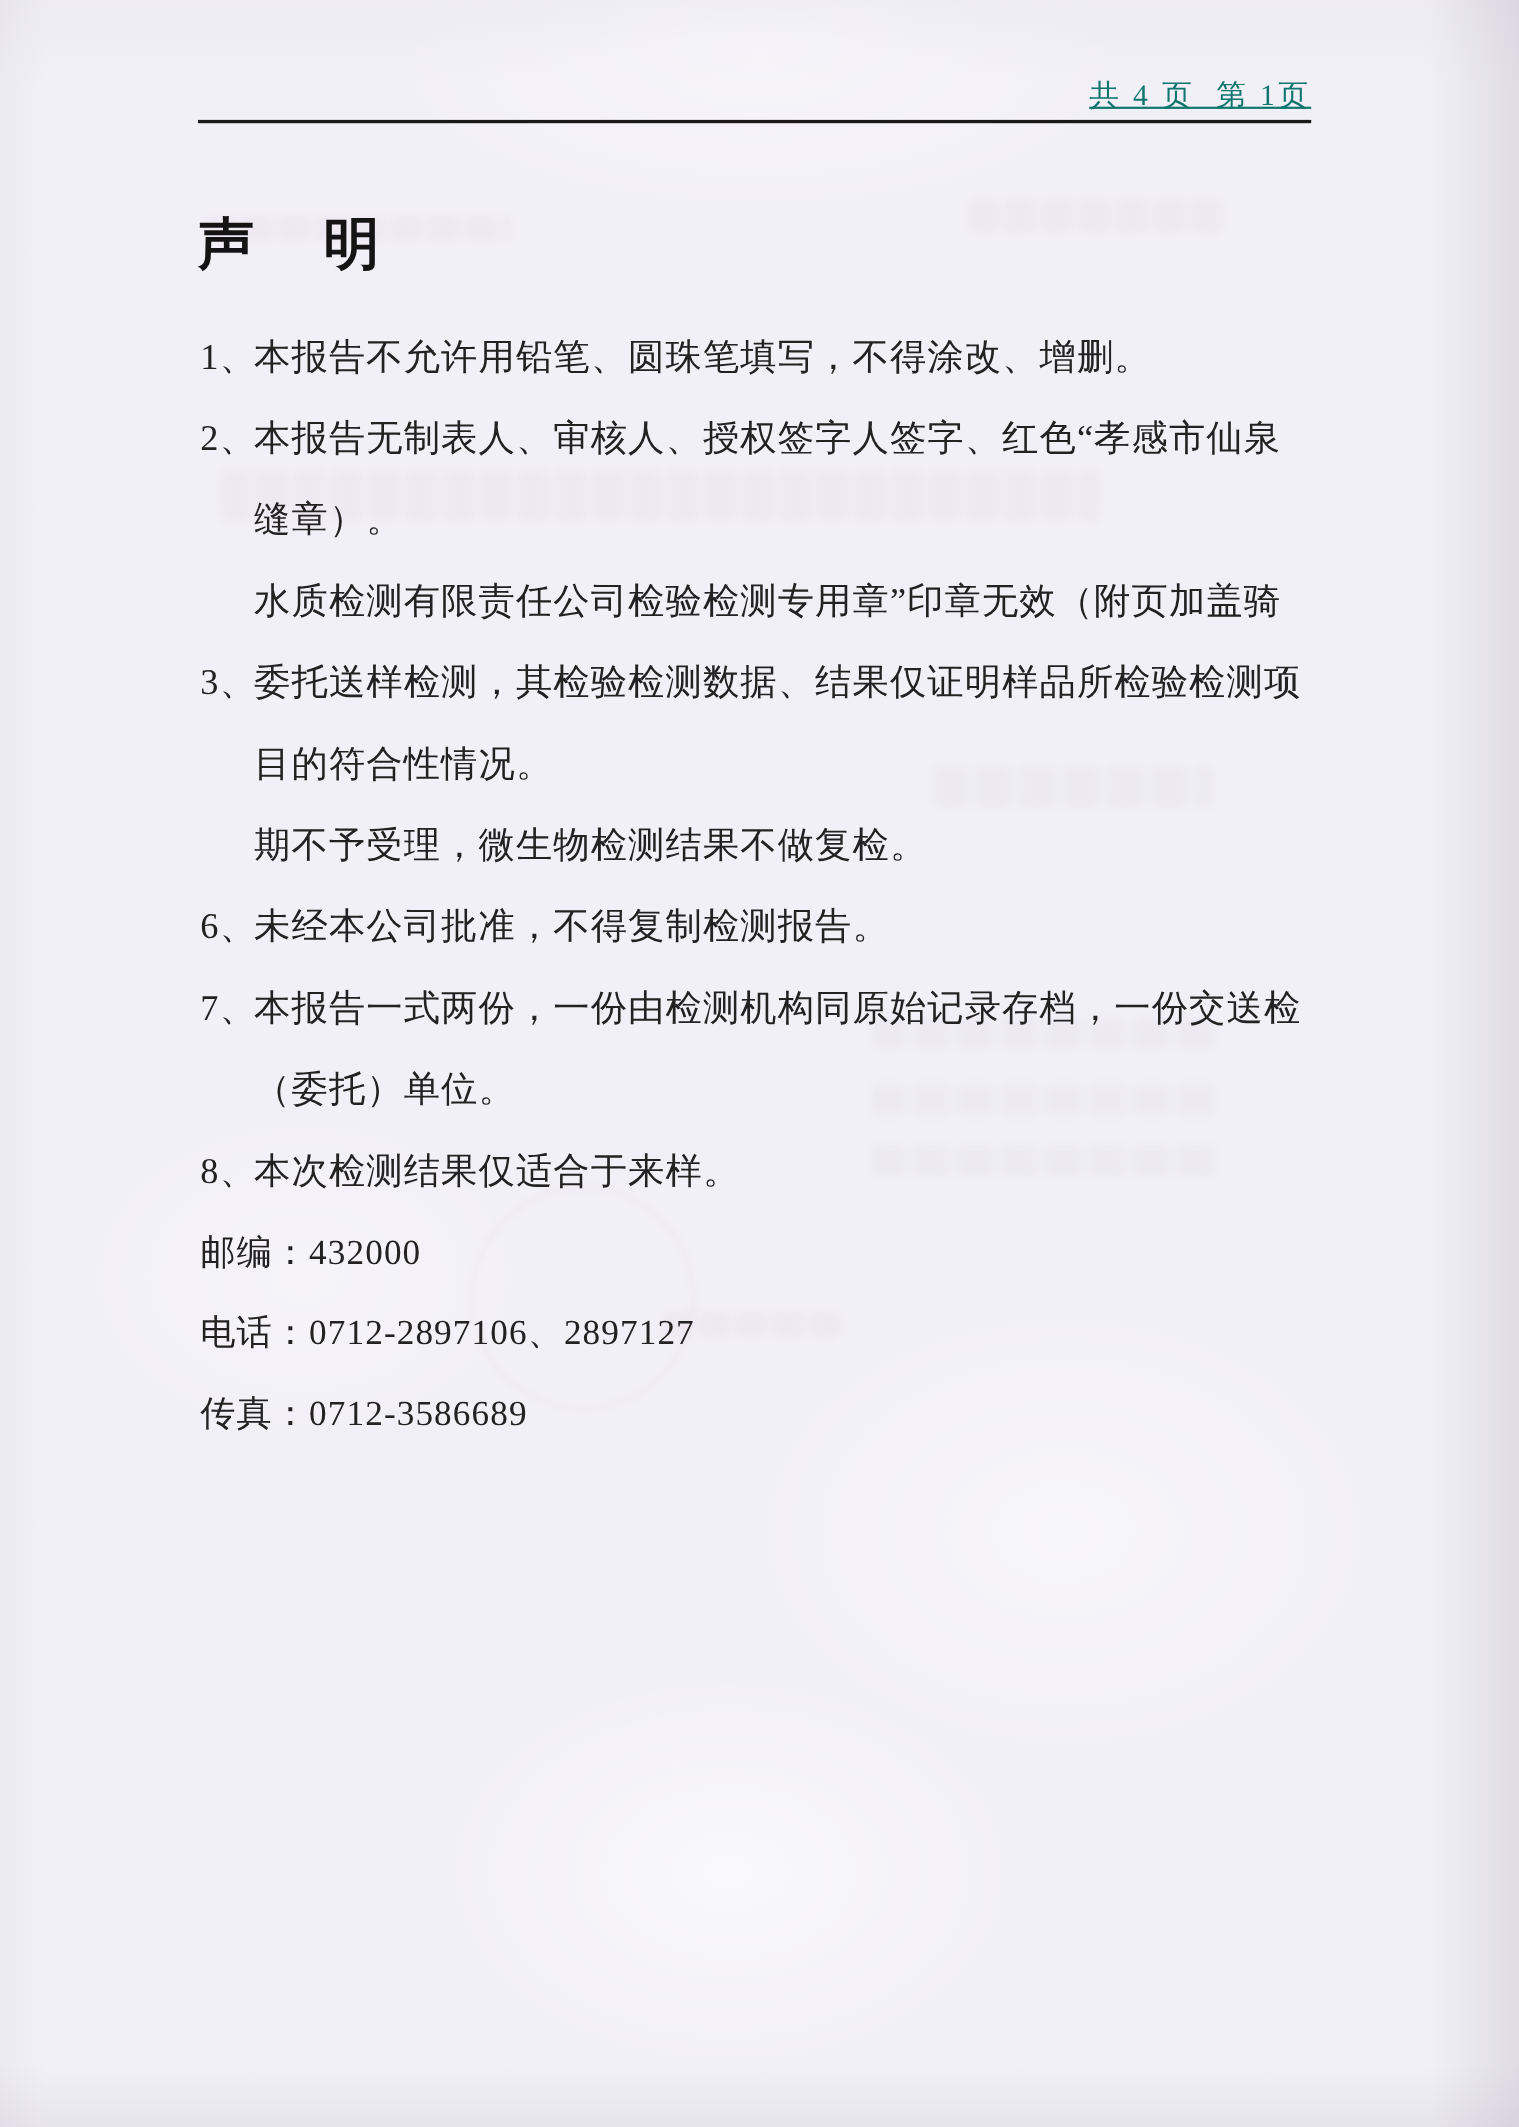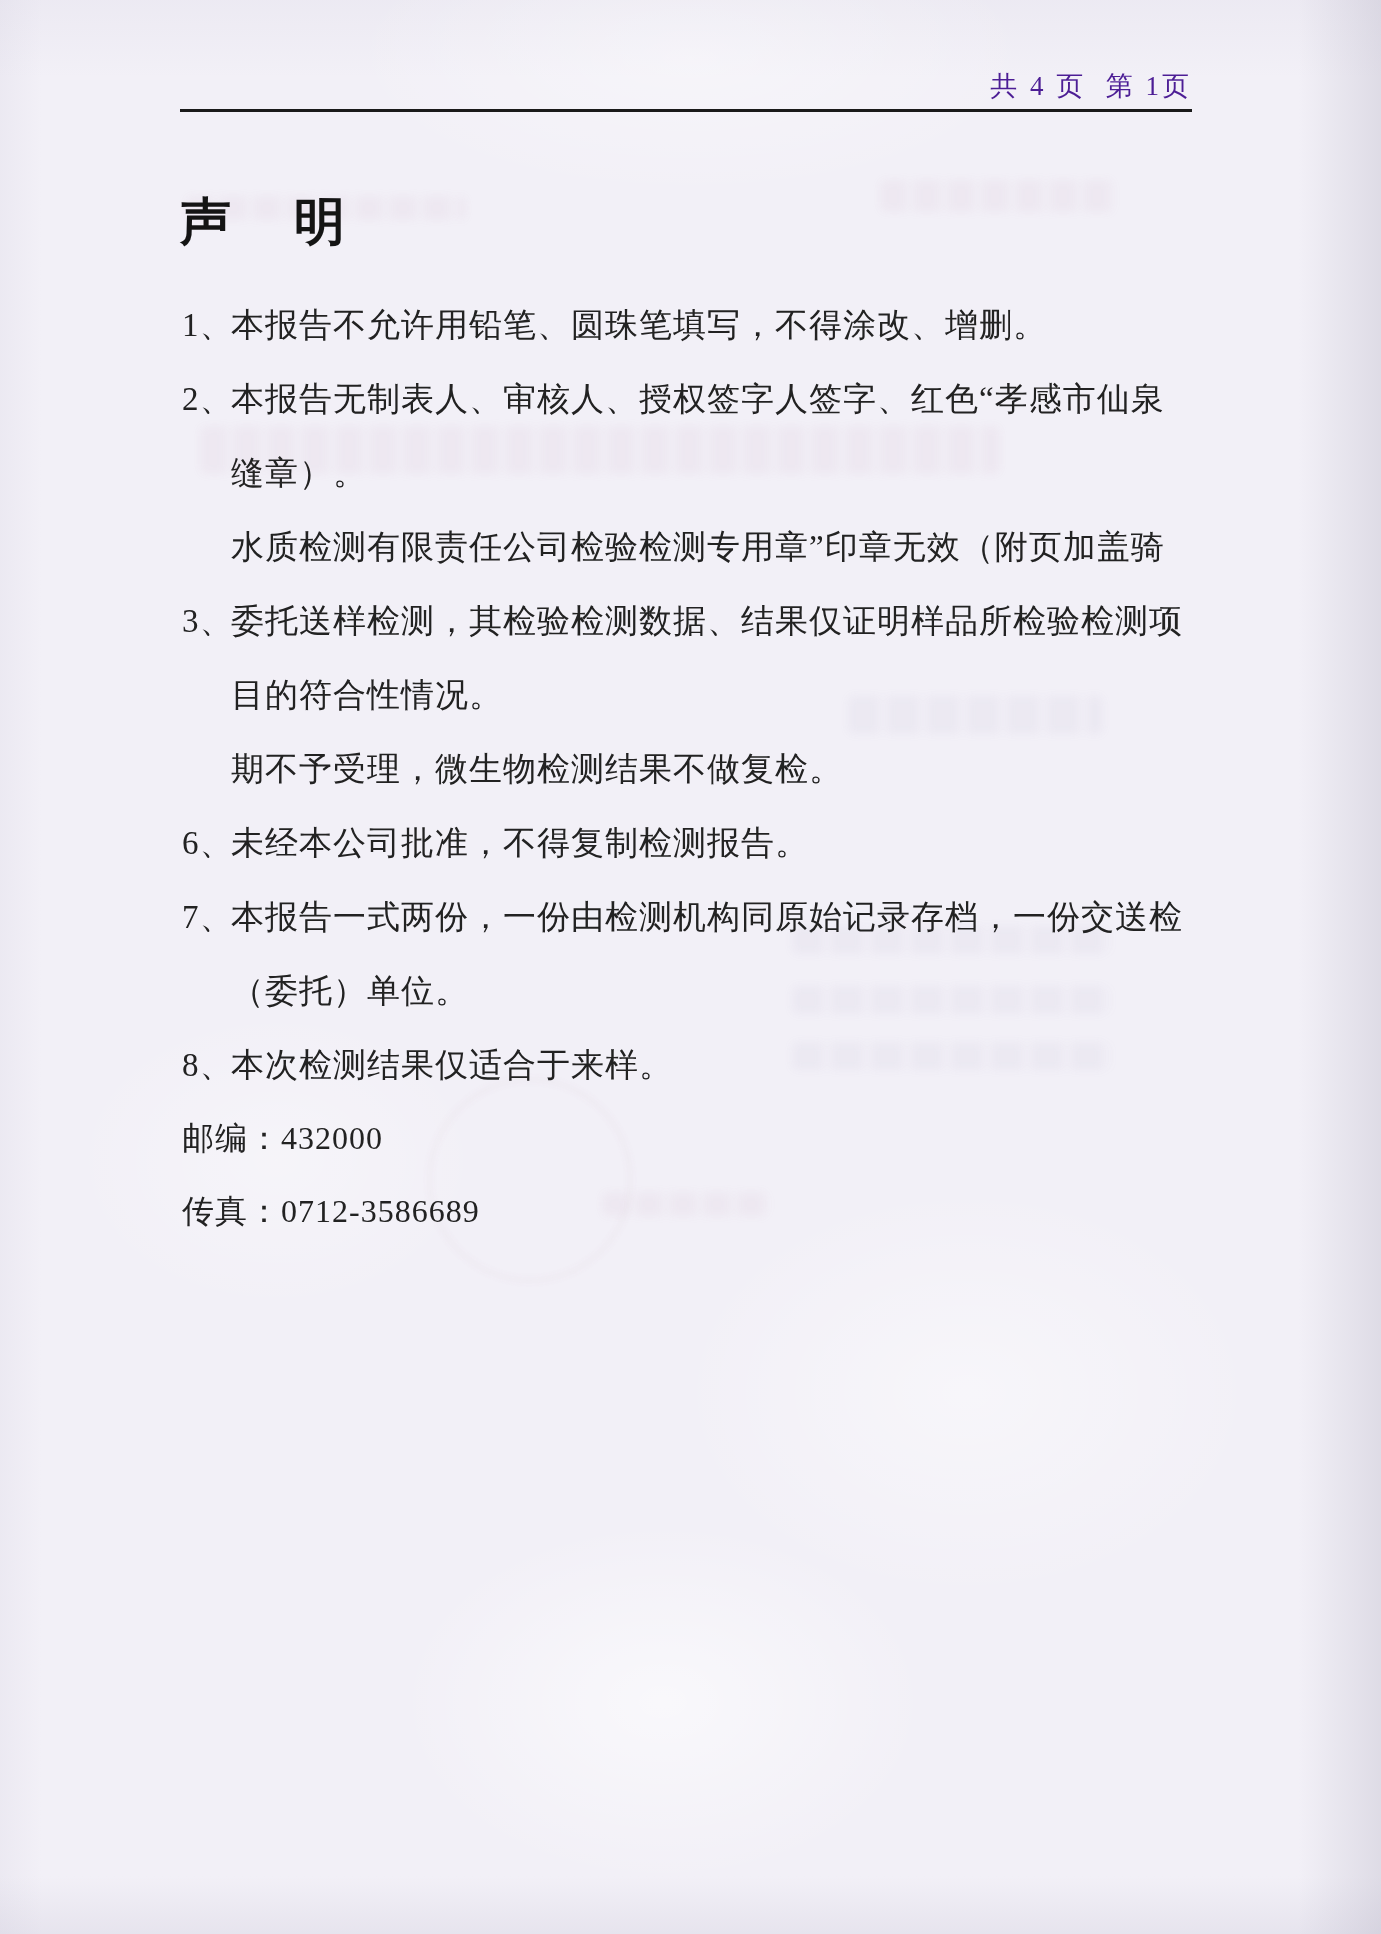--- a/index.html
+++ b/index.html
@@ -24,22 +24,23 @@
   
   .bleed{position:absolute;pointer-events:none;filter:blur(4px);opacity:.6;border-radius:6px;}
   .bleed.pink{background:repeating-linear-gradient(90deg, rgba(198,160,186,.16) 0 26px, rgba(198,160,186,.04) 26px 34px);}
   .bleed.gray{background:repeating-linear-gradient(90deg, rgba(168,160,192,.15) 0 30px, rgba(168,160,192,.04) 30px 40px);}
   .bleed.stamp{
     background:none;border:3px solid rgba(190,150,172,.14);border-radius:50%;
     filter:blur(3px);opacity:.8;
   }
   .page-num{
     position:absolute;top:68px;left:180px;width:1012px;
-    text-align:right;font-size:27px;letter-spacing:3px;color:#4c1d95;
+    text-align:right;font-size:27px;letter-spacing:3px;color:#0f766e;
     white-space:pre;
+    text-decoration:underline;
   }
   .rule{
     position:absolute;top:109px;left:180px;width:1012px;height:3px;
     background:#1a1a1a;
   }
   .title{
     position:absolute;top:188px;left:180px;width:1012px;margin:0;
     text-align:left;font-size:51px;font-weight:bold;letter-spacing:6px;
     color:#141414;
   }
@@ -88,17 +89,18 @@
         <div class="line"><span class="num">3、</span>委托送样检测，其检验检测数据、结果仅证明样品所检验检测项</div>
         <div class="line cont">目的符合性情况。</div>
         <div class="line cont">期不予受理，微生物检测结果不做复检。</div>
         <div class="line"><span class="num">6、</span>未经本公司批准，不得复制检测报告。</div>
         <div class="line"><span class="num">7、</span>本报告一式两份，一份由检测机构同原始记录存档，一份交送检</div>
         <div class="line cont">（委托）单位。</div>
         <div class="line"><span class="num">8、</span>本次检测结果仅适合于来样。</div>
       </div>
     <div id="contact">
         <div class="contact-line">邮编：432000</div>
+        <div class="contact-line">电话：0712-2897106、2897127</div>
         <div class="contact-line">传真：0712-3586689</div>
       </div>
   </div>
 
 </div>
 
 </body></html>

